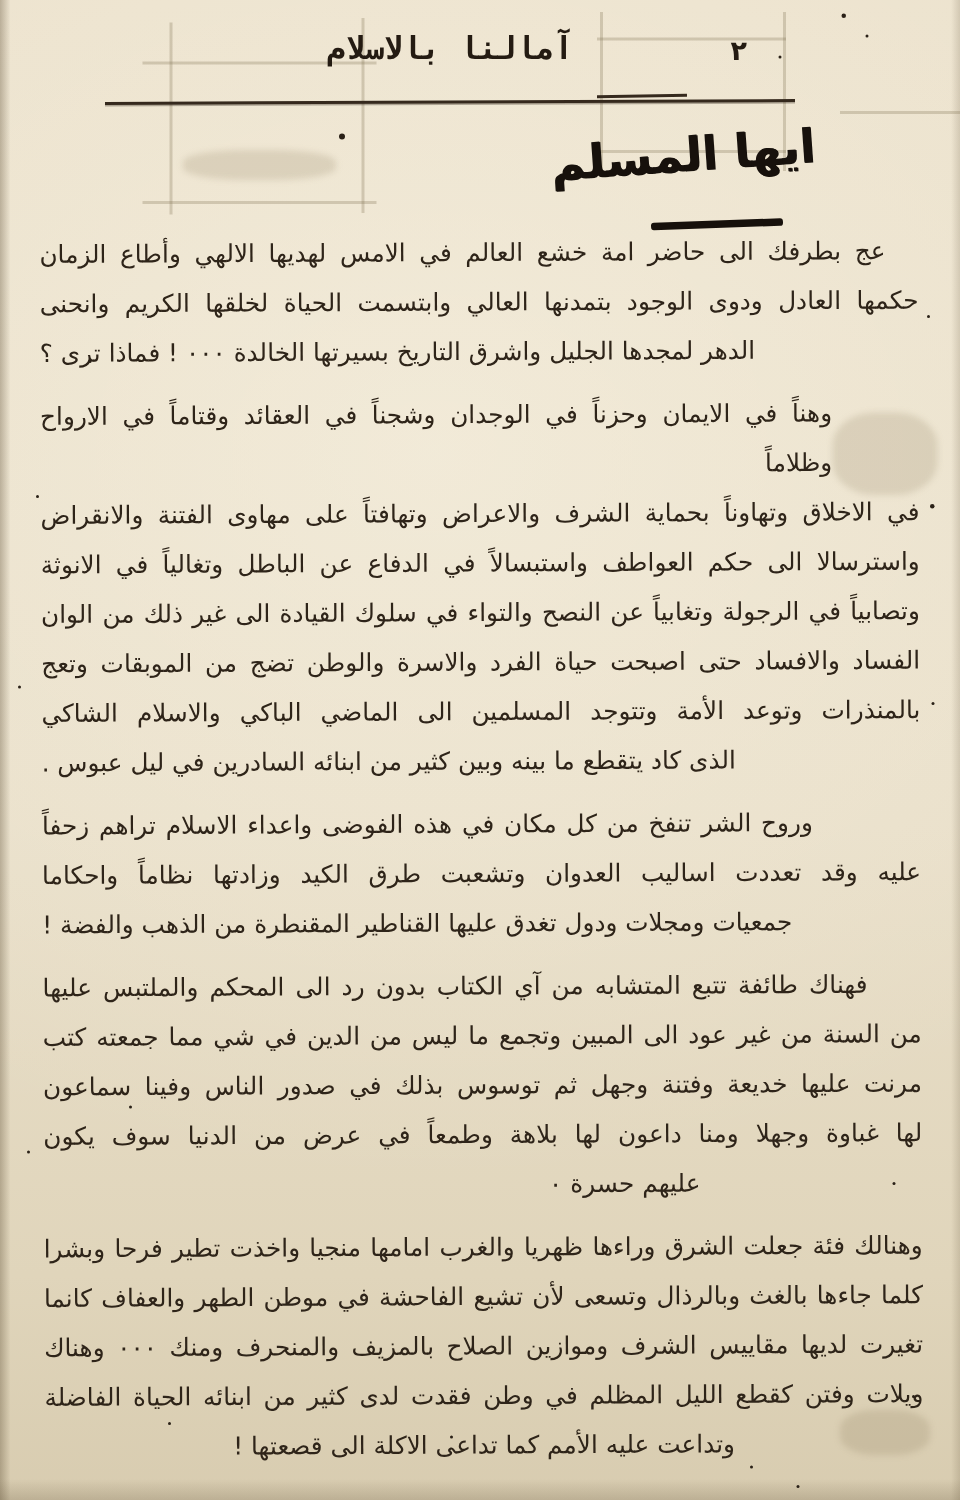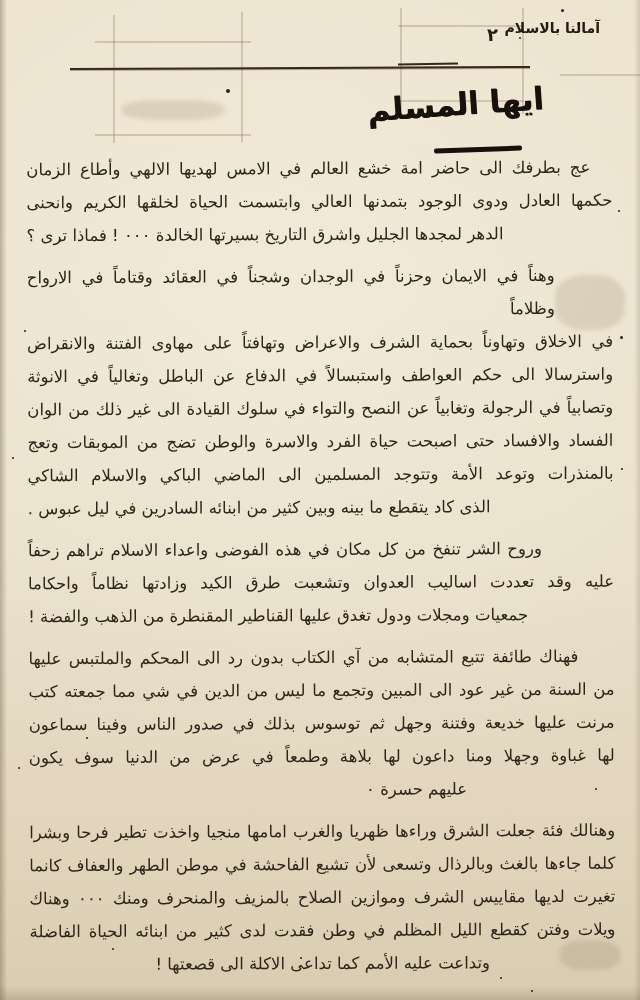--- a/index.html
+++ b/index.html
@@ -19,22 +19,22 @@
   .edge-left{position:absolute;left:0;top:0;width:7px;height:100%;
     background:linear-gradient(90deg,rgba(90,75,50,0.35),rgba(90,75,50,0));}
   .edge-bottom{position:absolute;left:0;bottom:0;width:100%;height:14px;
     background:linear-gradient(0deg,rgba(90,75,50,0.22),rgba(90,75,50,0));}
   .edge-right{position:absolute;right:0;top:0;width:6px;height:100%;
     background:linear-gradient(-90deg,rgba(90,75,50,0.18),rgba(90,75,50,0));}
 
   
   .running-title{
     position:absolute;top:20px;left:0;right:40px;
-    font-size:14px;font-weight:bold;
-    letter-spacing:0;direction:rtl;color:#241b12;
+    text-align:center;font-size:21px;font-weight:bold;
+    letter-spacing:0;direction:rtl;color:#241b12;font-family:Liberation Mono, monospace;
   }
   .page-number{
     position:absolute;top:24px;left:487px;
     font-size:18px;font-weight:bold;color:#241b12;
   }
   .header-rule{
     position:absolute;top:67px;left:70px;width:460px;height:2px;
     background:#35291d;transform:rotate(-0.25deg);
     box-shadow:0 1px 0 rgba(53,41,29,0.35);
   }

